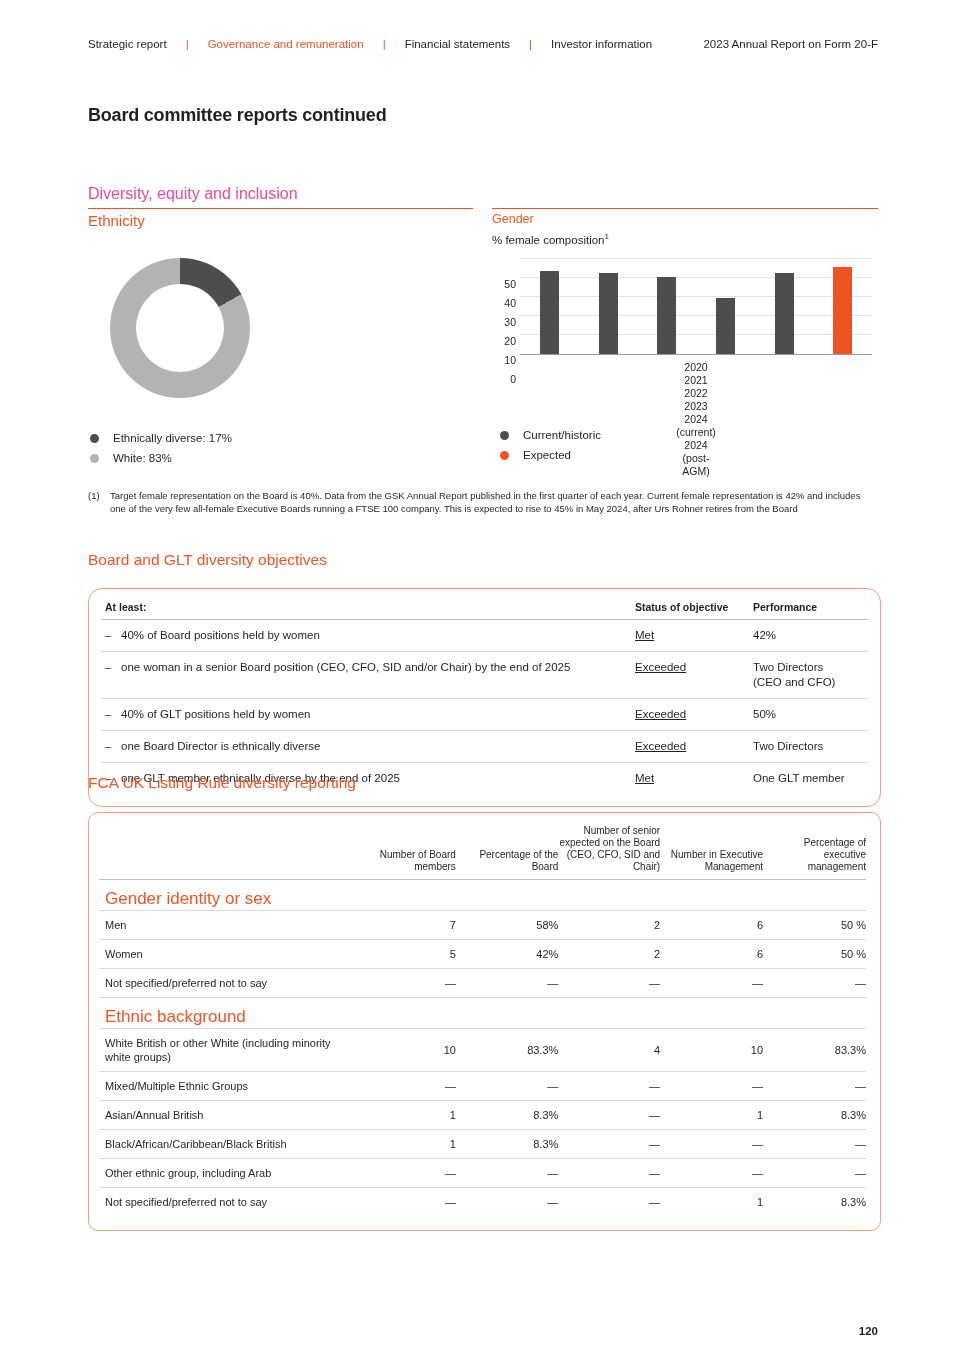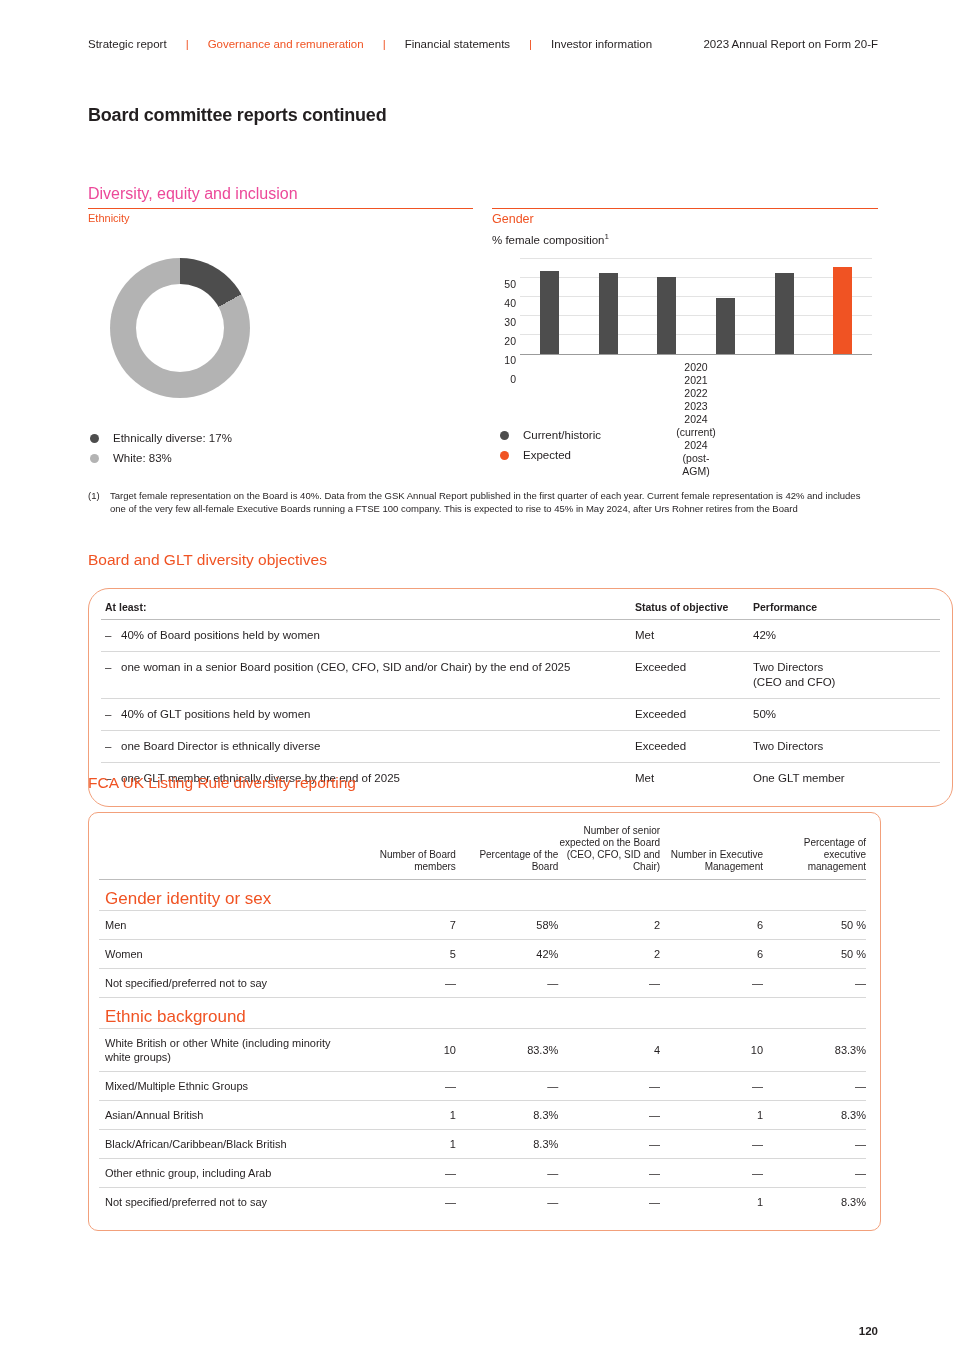--- a/index.html
+++ b/index.html
@@ -84,21 +84,21 @@
     position: absolute;
     top: 208px;
     left: 492px;
     width: 386px;
     border-bottom: 1px solid #f05323;
   }
   .sub-ethnicity {
     position: absolute;
     top: 212px;
     left: 88px;
-    font-size: 11px;
+    font-size: 15px;
     color: #f05323;
   }
   .sub-gender {
     position: absolute;
     top: 212px;
     left: 492px;
     font-size: 12.5px;
     color: #f05323;
   }
 
@@ -244,23 +244,23 @@
     position: absolute;
     top: 551px;
     left: 88px;
     font-size: 15.5px;
     color: #f05323;
   }
   .obj-box {
     position: absolute;
     top: 588px;
     left: 88px;
-    width: 865px;
+    width: 793px;
     border: 1px solid #f2a07b;
-    border-radius: 21px;
+    border-radius: 14px;
     padding: 10px 12px 12px 12px;
     box-sizing: border-box;
   }
   table {
     border-collapse: collapse;
     width: 100%;
     font-size: 11.5px;
   }
   .obj-box th {
     text-align: left;
@@ -270,21 +270,21 @@
     border-bottom: 1px solid #bdbdbd;
   }
   .obj-box td {
     padding: 8px 0 8px 0;
     border-bottom: 1px solid #d8d8d8;
     vertical-align: top;
     line-height: 15px;
   }
   .obj-box tr:last-child td { border-bottom: none; }
   .obj-box td.c1 { width: 530px; padding-left: 4px; }
-  .obj-box td.c2 { width: 118px; }
+  .obj-box td.c2 { width: 118px; text-decoration: underline; }
   .obj-box td.c3 { width: auto; }
   .obj-box th.c1 { padding-left: 4px; }
   .dash-item { display: flex; }
   .dash-item .d { width: 16px; flex: 0 0 16px; }
 
   
   .fca-title {
     position: absolute;
     top: 774px;
     left: 88px;

